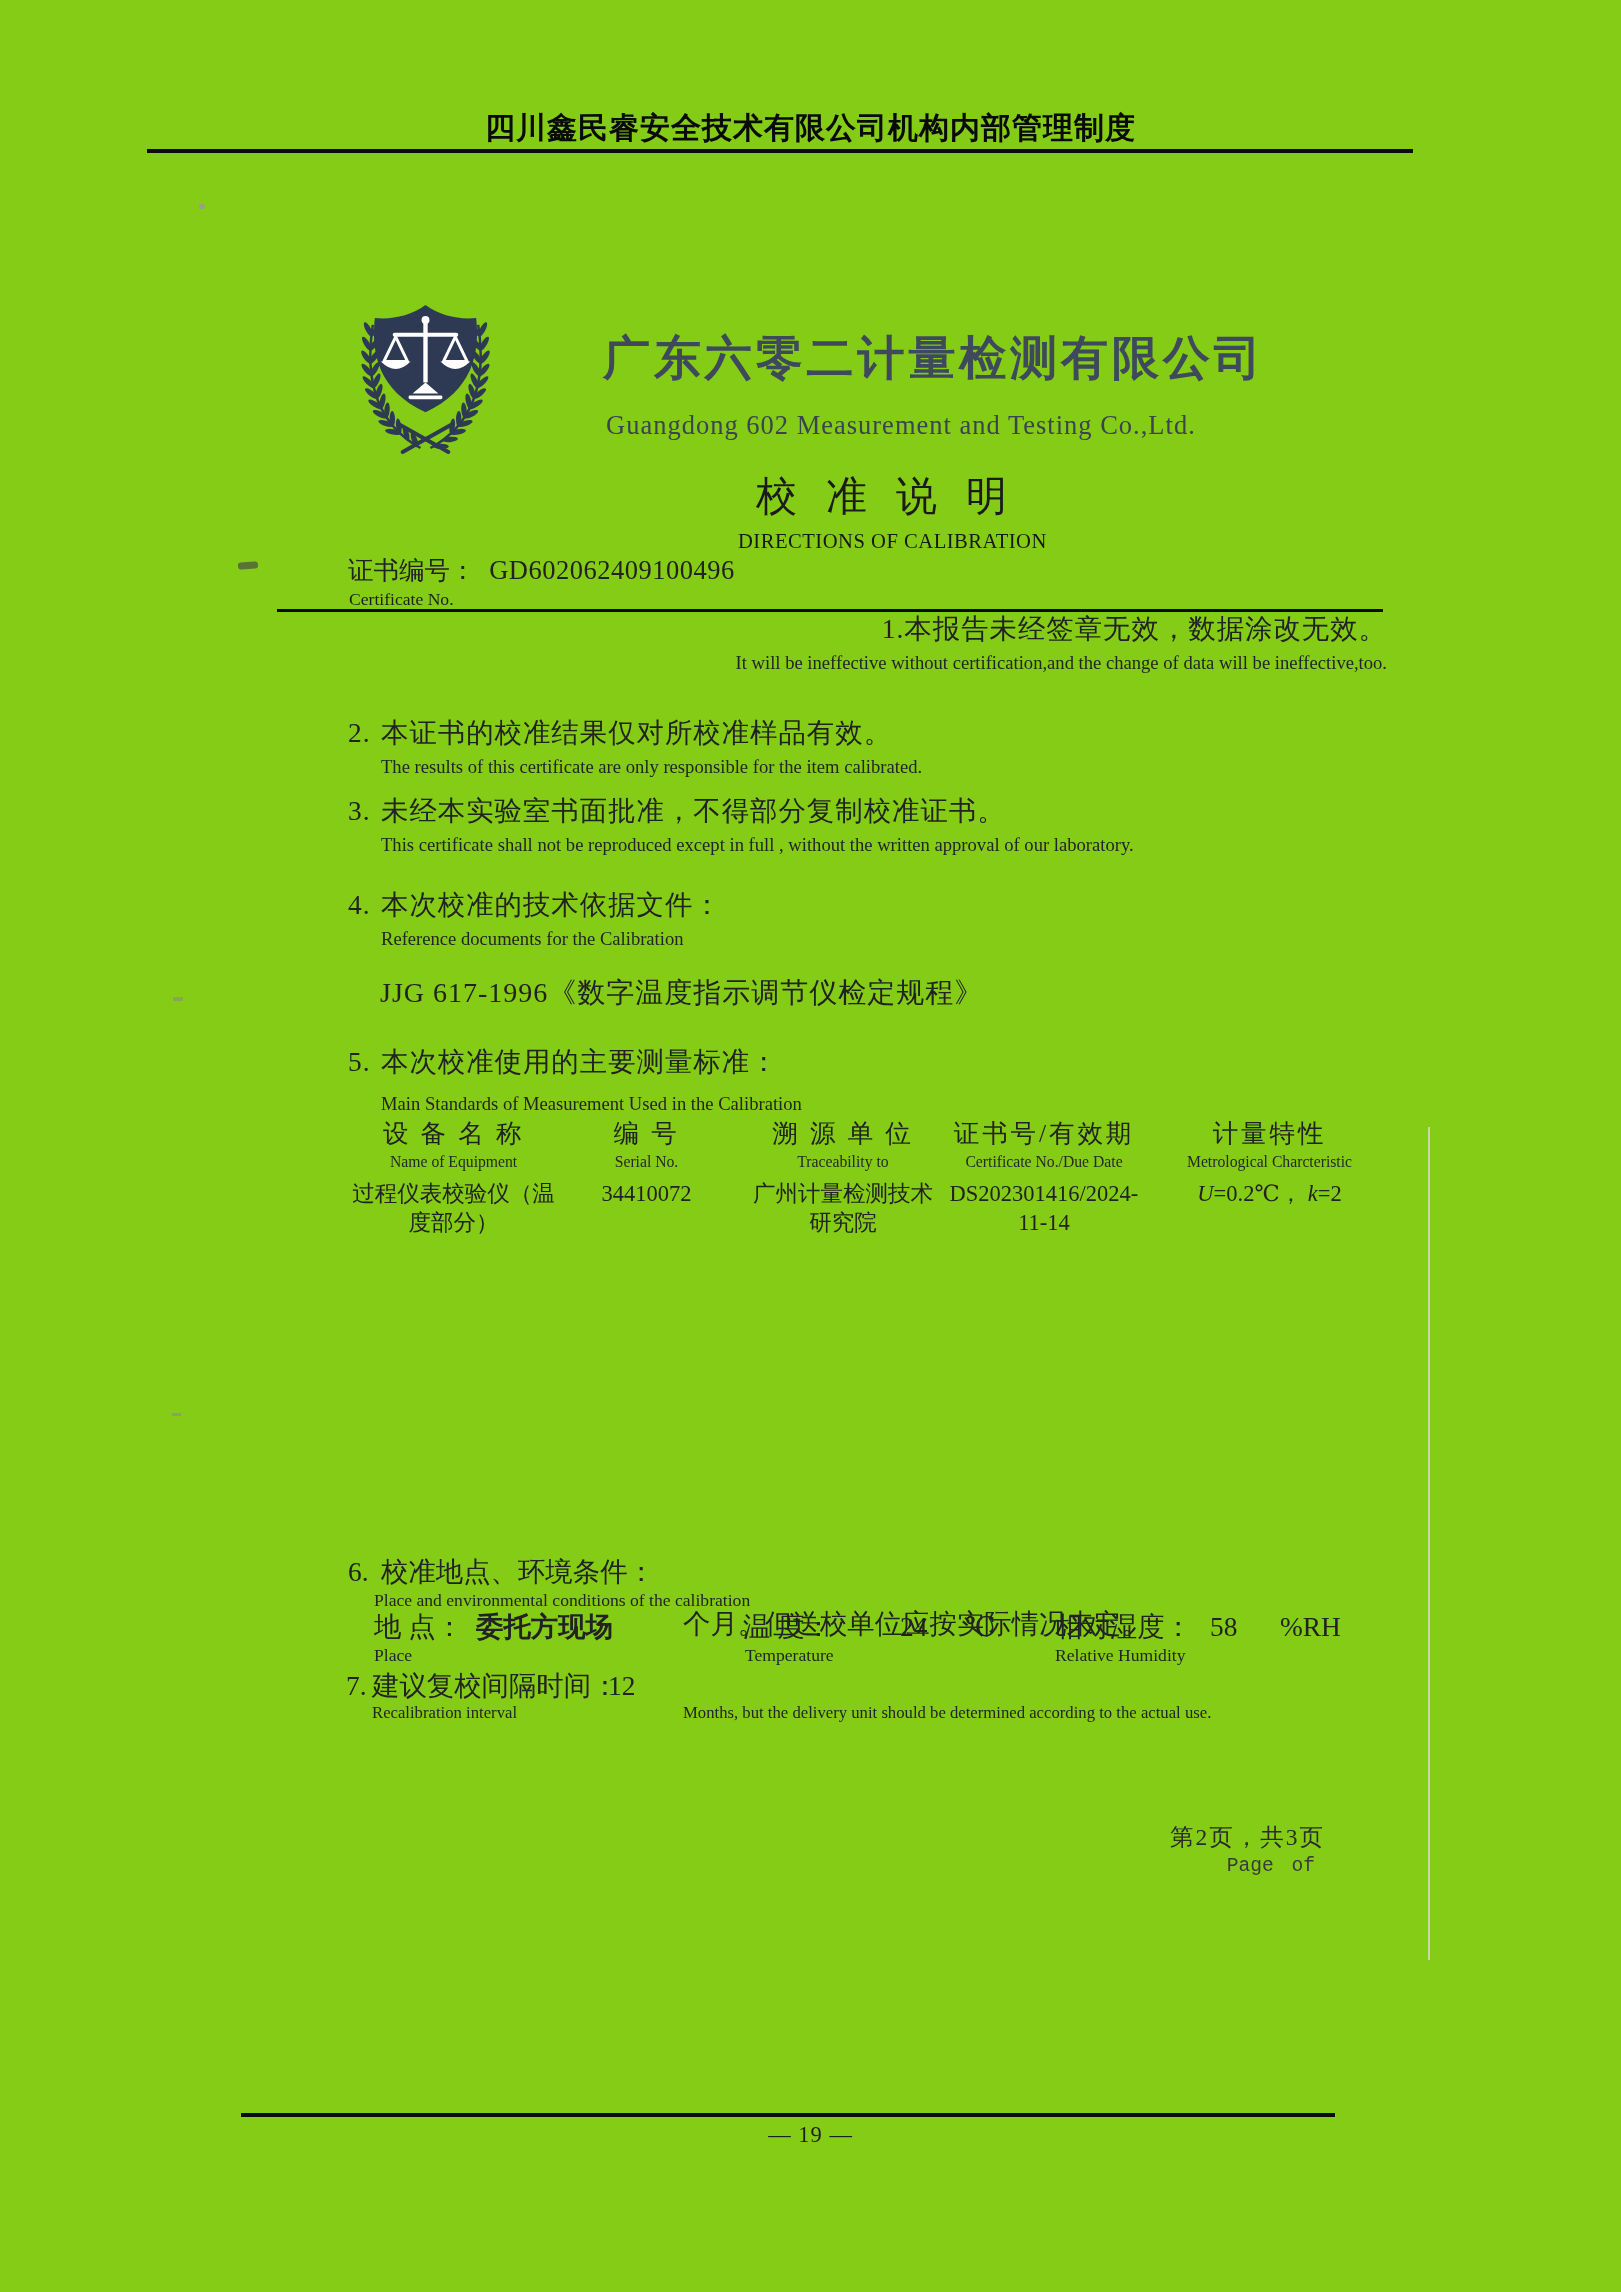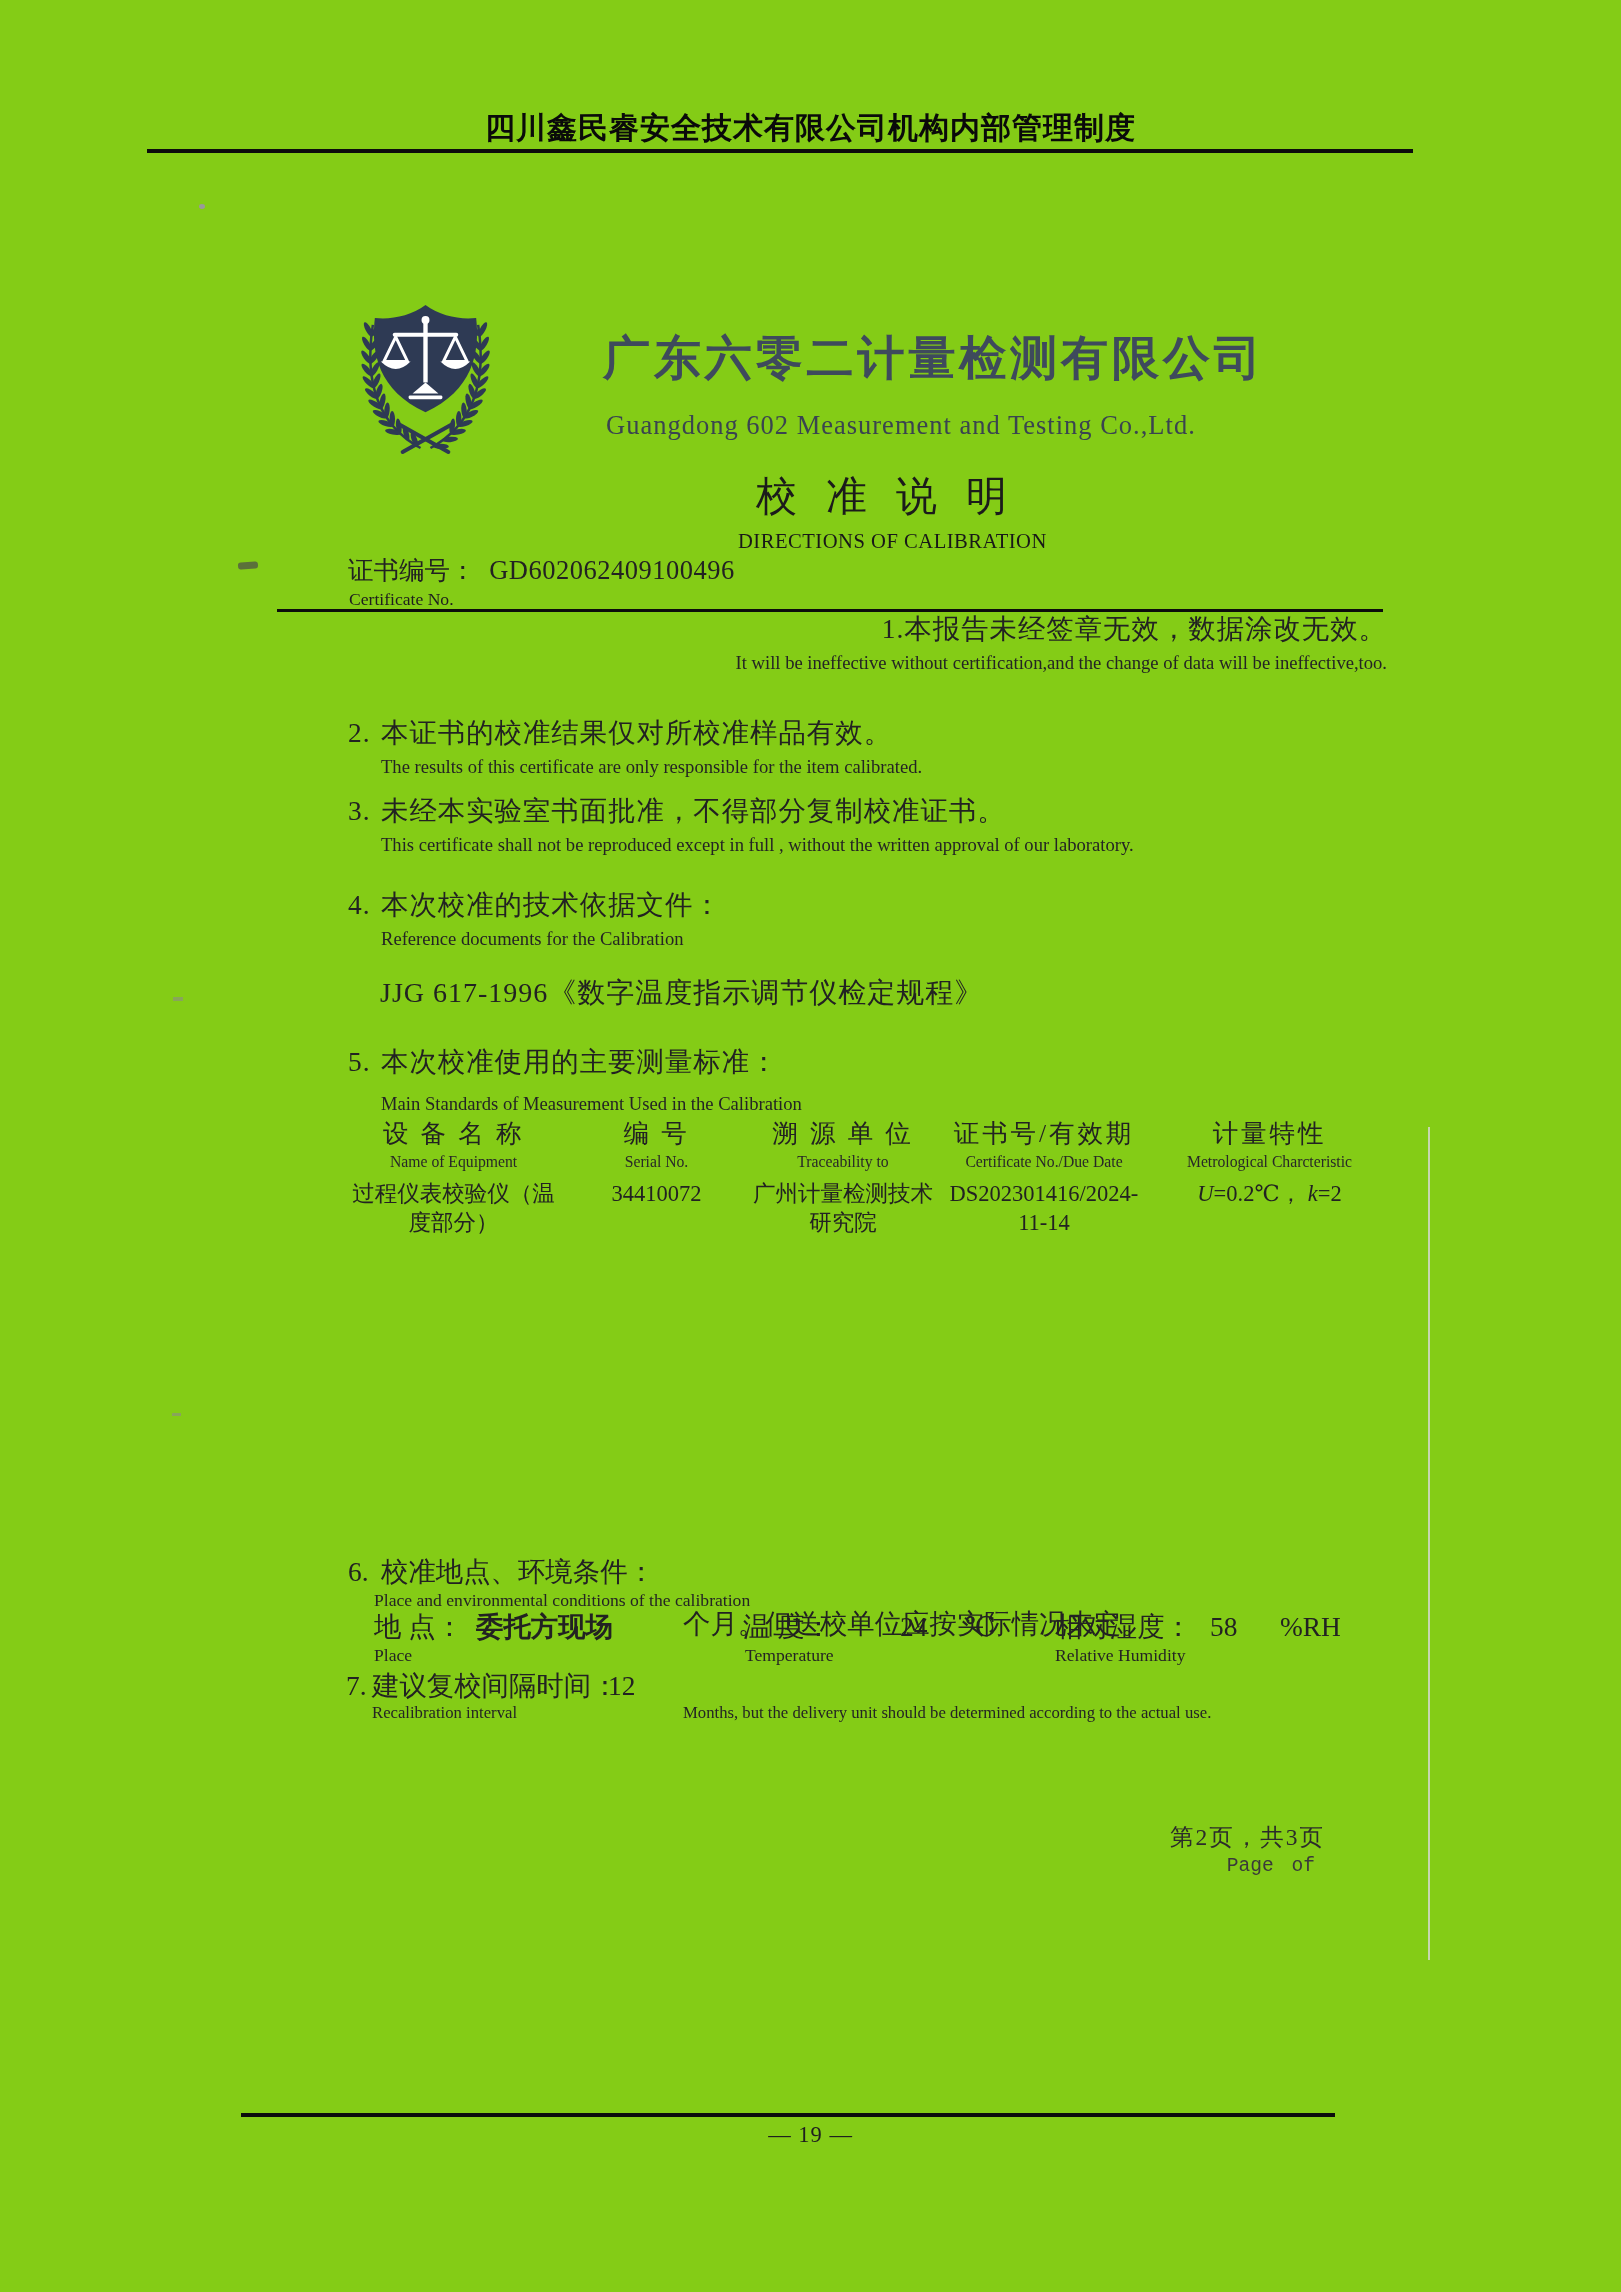--- a/index.html
+++ b/index.html
@@ -168,21 +168,21 @@
     <div class="note-zh"><span class="note-no">5.</span><span>本次校准使用的主要测量标准：</span></div>
     <div class="note-en note5-en">Main Standards of Measurement Used in the Calibration</div>
   </div>
 
   <div class="abs table" id="standards-table">
       <div class="tcol" style="left: -4.9px; width: 221px;">
         <div class="th-zh">设 备 名 称</div>
         <div class="th-en">Name of Equipment</div>
         <div class="tcell">过程仪表校验仪（温度部分）</div>
       </div>
-      <div class="tcol" style="left: 240px; width: 137px; text-align: center;">
+      <div class="tcol" style="left: 230px; width: 137px; text-align: center;">
         <div class="th-zh">编 号</div>
         <div class="th-en">Serial No.</div>
         <div class="tcell">34410072</div>
       </div>
       <div class="tcol" style="left: 397px; width: 196px;">
         <div class="th-zh">溯 源 单 位</div>
         <div class="th-en">Traceability to</div>
         <div class="tcell">广州计量检测技术研究院</div>
       </div>
       <div class="tcol" style="left: 598px; width: 196px;">

